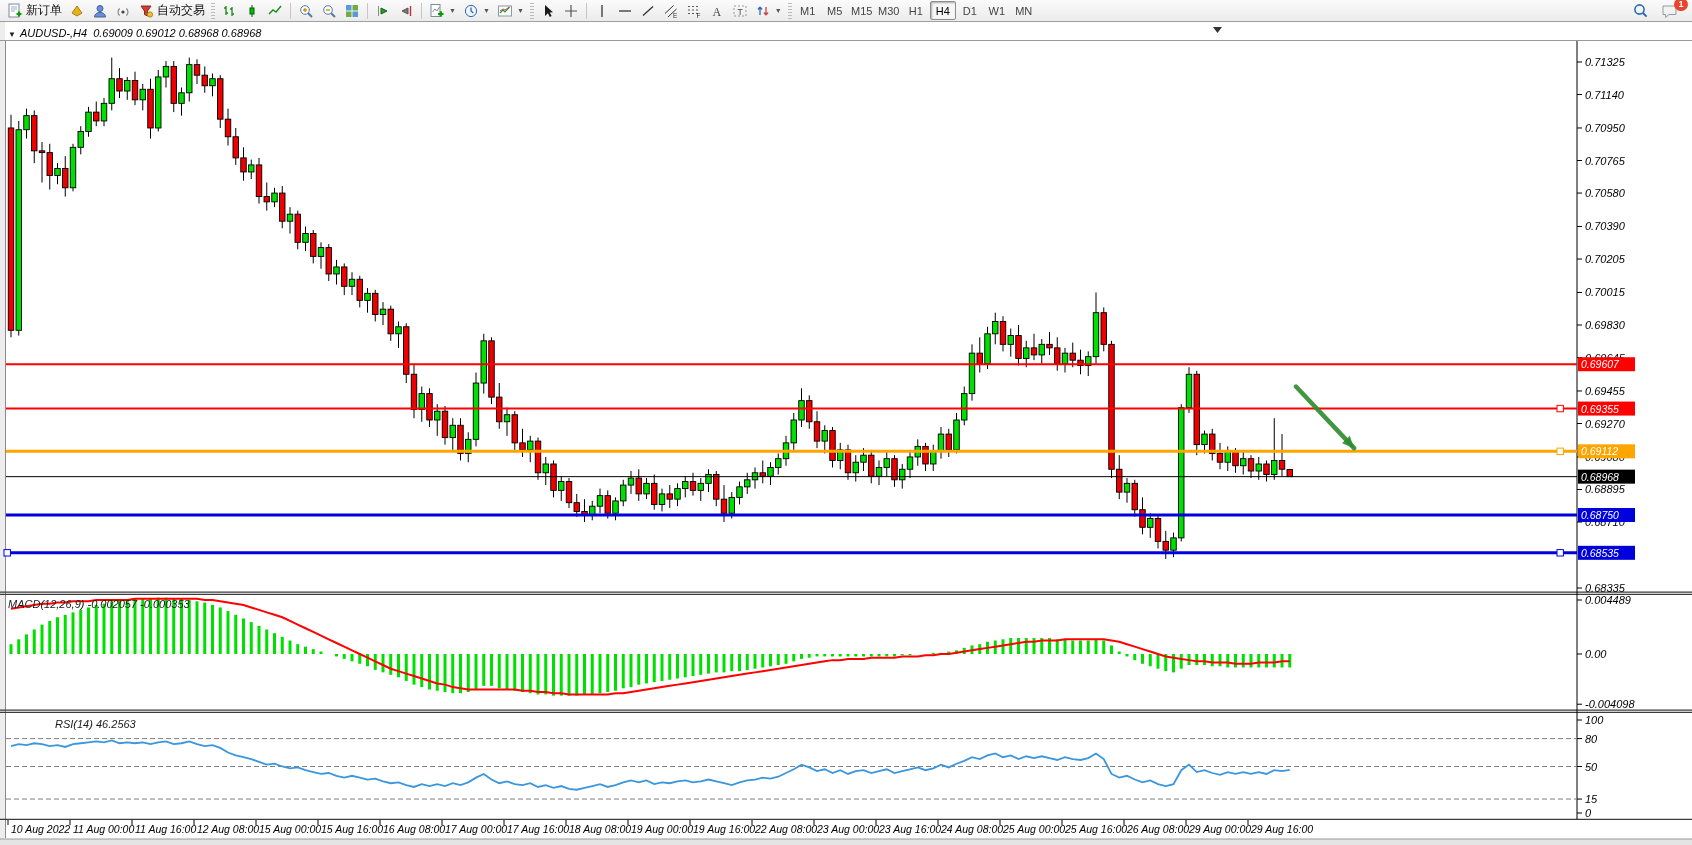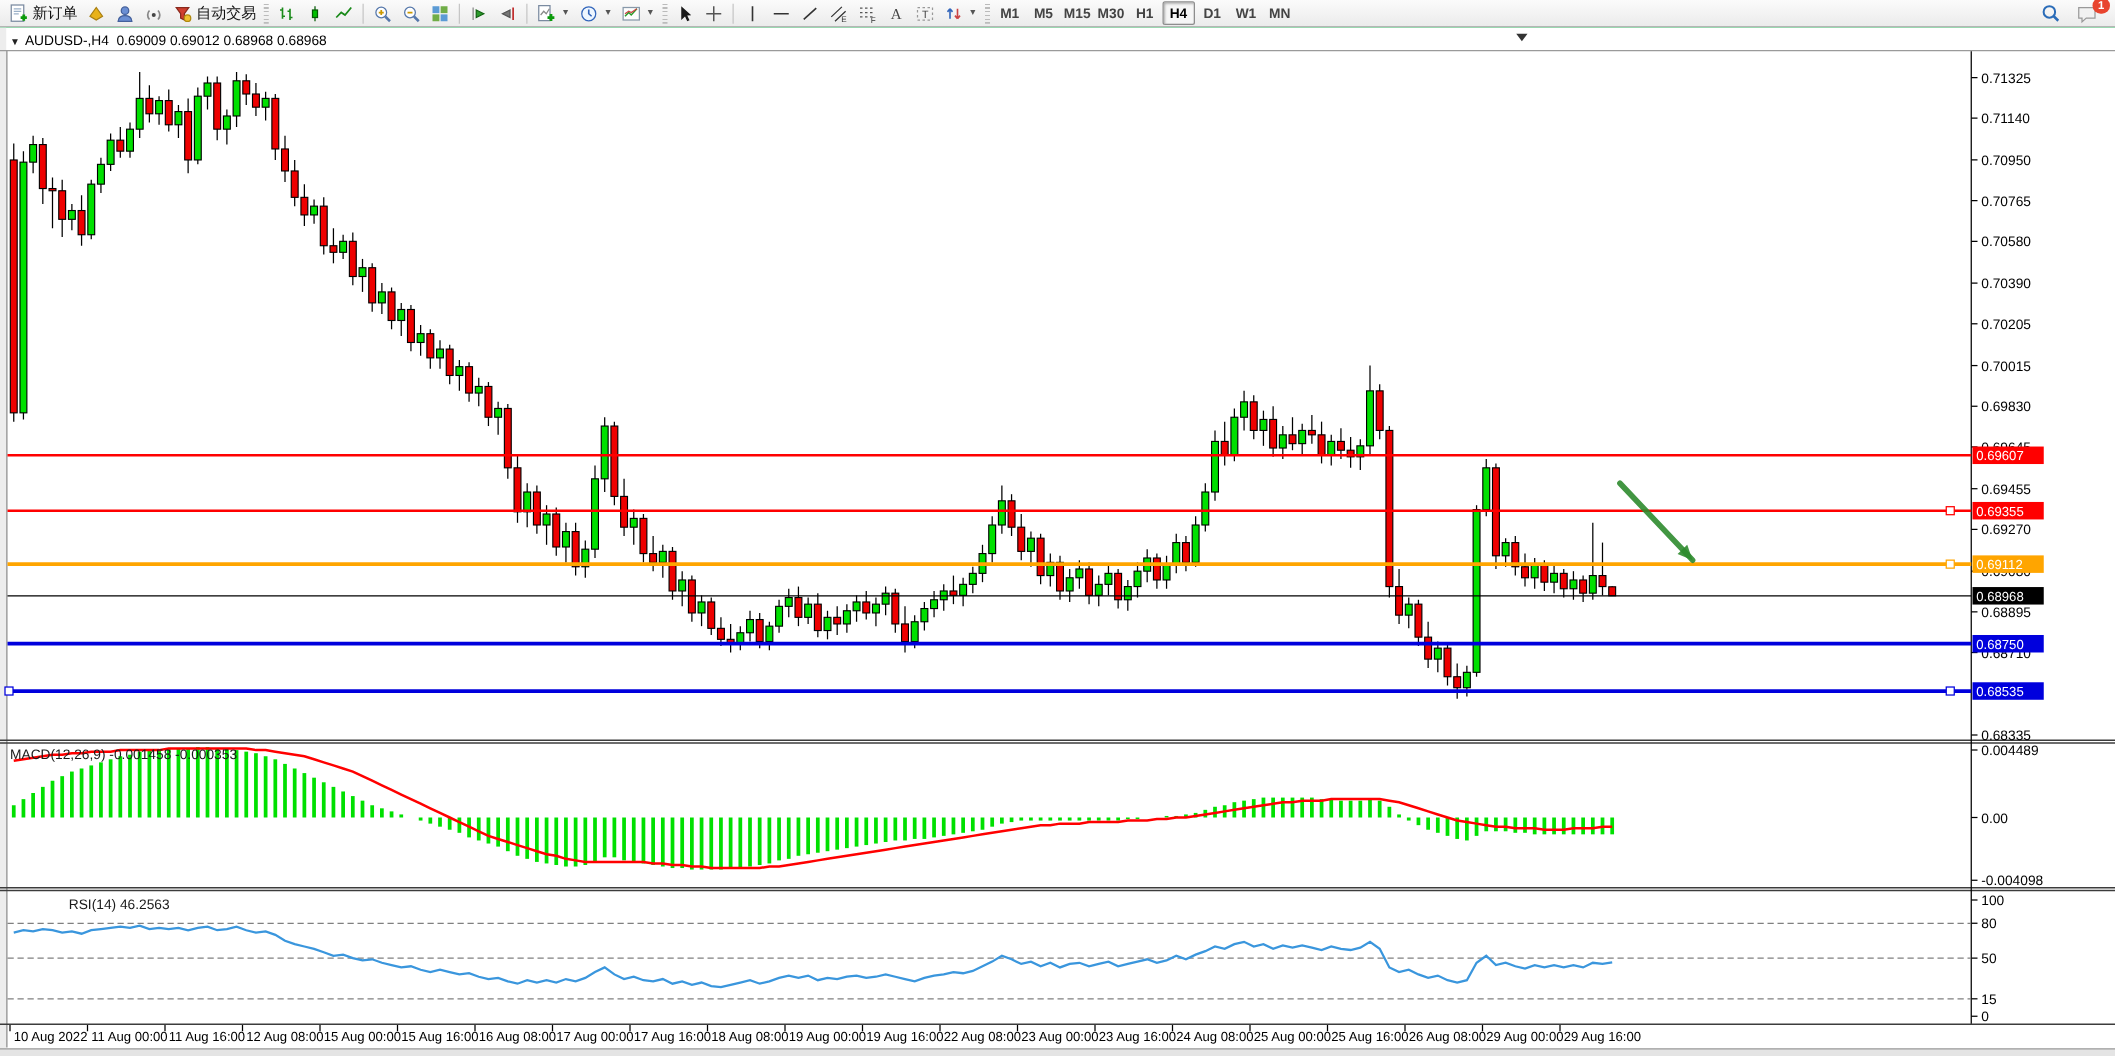--- a/index.html
+++ b/index.html
@@ -8,29 +8,29 @@
     border-bottom:1px solid #9f9f9f;display:flex;align-items:center;
     padding:0 4px;gap:1px;}
   .tbtn{display:inline-flex;align-items:center;justify-content:center;
     height:19px;min-width:21px;padding:0 2px;border:1px solid transparent;
     border-radius:2px;font-size:11px;color:#333;background:transparent;gap:3px;}
   .tbtn .lbl{font-size:12px;color:#111;white-space:nowrap;}
   .caret{font-size:7px;color:#555;margin-left:1px;}
   .sep{width:1px;height:16px;background:#c6c6c6;margin:0 3px;flex:0 0 auto;}
   .grip{width:4px;height:16px;margin:0 2px;flex:0 0 auto;
     background:repeating-linear-gradient(#bbb 0 1px,transparent 1px 3px);}
-  .tf{width:26px;font-weight:bold;font-size:11px;color:#444;}
+  .tf{width:26px;font-weight:normal;font-size:11px;color:#444;}
   .tf.active{border:1px solid #8d8d8d;background:#f6f6f6;
     box-shadow:inset 1px 1px 2px rgba(0,0,0,.3);color:#000;}
   .rightgrp{margin-left:auto;display:flex;align-items:center;gap:6px;padding-right:6px;}
   .badgewrap{position:relative;}
   .badge{position:absolute;top:-4px;right:-7px;background:#e8442e;color:#fff;
     border-radius:8px;font-size:9px;min-width:8px;height:13px;line-height:13px;
     padding:0 3px;text-align:center;font-weight:bold;}
-  #chartwrap{position:relative;width:1692px;height:823px;background:#22c55e;}
+  #chartwrap{position:relative;width:1692px;height:823px;background:#14b8a6;font-style:italic;}
   #chart{position:absolute;left:0;top:0;}
   .overlay{position:absolute;z-index:5;font-size:11px;color:#000;white-space:nowrap;}
   #title{left:8px;top:5px;}
   #title .oc{margin-left:6px;}
   #macd-label{left:8px;top:576px;color:#1a1a1a;}
   #rsi-label{left:8px;top:696px;color:#1a1a1a;padding-left:47px;}
   .onecaret{font-size:8px;color:#222;margin-right:4px;}
 </style>
 </head>
 <body>
@@ -227,21 +227,21 @@
     </button>
   </div>
 </div>
 
 <div id="chartwrap">
   <div class="overlay" id="title">
     <span class="onecaret">▼</span><span>AUDUSD-,H4</span><span class="oc">0.69009 0.69012 0.68968 0.68968</span>
   </div>
   <div class="overlay" id="macd-label">
     <span>MACD(12,26,9)</span>
-    <span>-0.001458</span>
+    <span>-0.002057</span>
     <span>-0.000353</span>
   </div>
   <div class="overlay" id="rsi-label">
     <span>RSI(14)</span>
     <span>46.2563</span>
   </div>
   <svg id="chart" width="1692" height="823" viewBox="0 22 1692 823">
       <rect x="0" y="22" width="1692" height="823" fill="#ffffff"></rect>
       <rect x="0" y="22" width="5" height="818" fill="#ededed"></rect>
       <line x1="5.5" y1="40" x2="5.5" y2="838" stroke="#8a8a8a"></line>

